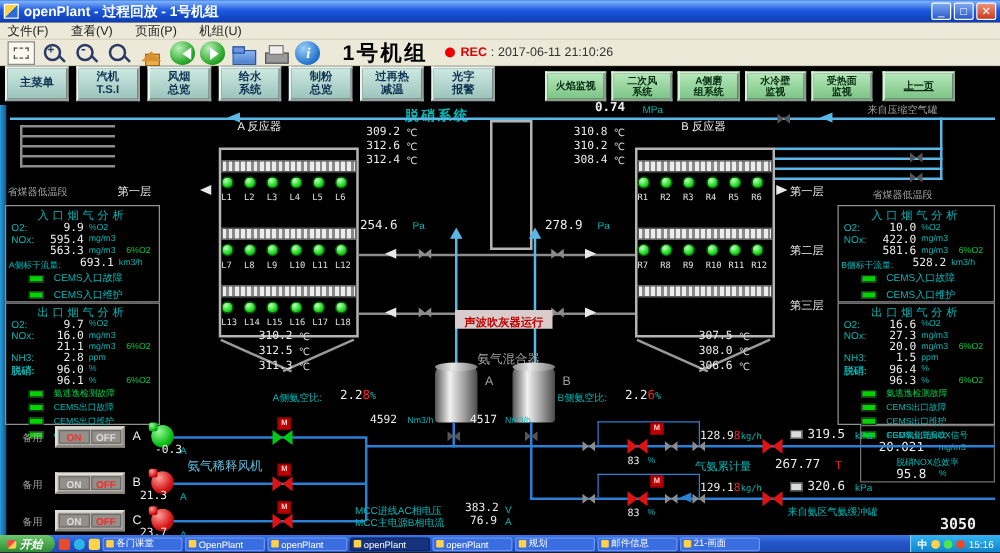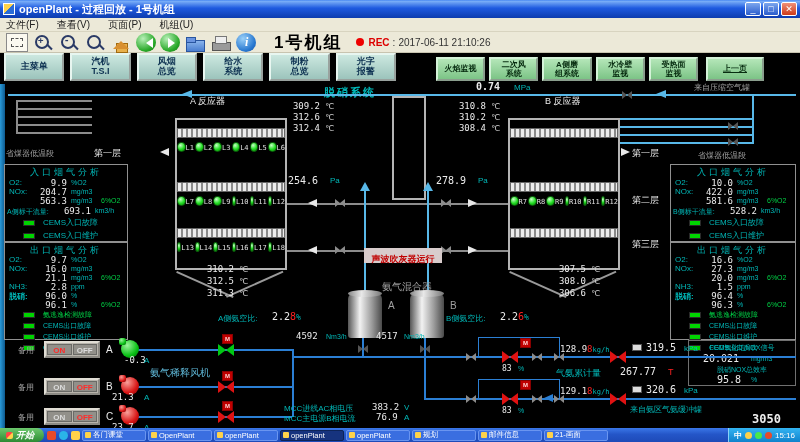--- a/index.html
+++ b/index.html
@@ -52,21 +52,21 @@
 .bt{width:16px;height:12px;position:absolute}
 .bt::before,.bt::after{content:"";position:absolute;top:0;width:0;height:0;border:6px solid transparent}
 .bt::before{left:0;border-left:8px solid var(--c,#8c8c8c)}
 .bt::after{right:0;border-right:8px solid var(--c,#8c8c8c)}
 .bt.s{width:10px;height:8px}.bt.s::before,.bt.s::after{border-width:4px}
 .bt.s::before{border-left-width:5px}.bt.s::after{border-right-width:5px}
 .bt.red{--c:#e01212}.bt.drk{--c:#555}
 .box{border:2px solid #b4b4b4}
 .cat{background:repeating-linear-gradient(90deg,#ececec 0 3px,#8a8a8a 3px 5px);border:1px solid #666;height:10px}
 .lamprow{display:flex;justify-content:space-between}
-.lampc{display:flex;flex-direction:row;align-items:center;width:17px}
+.lampc{display:flex;flex-direction:column;width:17px}
 .lamp{width:10px;height:10px;border-radius:50%;background:radial-gradient(circle at 35% 30%,#c4ffc4,#22dd22 55%,#0a7a0a);border:1px solid #0a5a0a}
 .lampc em{font-style:normal;font-size:7px;color:#e0e0e0;margin-top:3px;font-family:"DejaVu Sans Mono",monospace}
 .panel{border:1px solid #909090;background:#000}
 .panel .title{position:absolute;left:0;top:1px;width:100%;text-align:center;color:#00b8b8;font-size:9px;letter-spacing:3px}
 .valr{position:absolute;text-align:right;color:#ececec;font-family:"DejaVu Sans Mono",monospace;font-size:9px}
 .led{width:12px;height:6px;border:1px solid #2a2a2a;display:inline-block}
 .led[data-v=green]{background:#00d400}.led[data-v=red]{background:#e01212}
 .ll[data-v=green]{color:#00cc44}.ll[data-v=cyan]{color:#00b8b8}
 .tank{background:linear-gradient(90deg,#565656,#f2f2f2 35%,#9c9c9c 70%,#4a4a4a);border-radius:6px 6px 3px 3px}
 .tank::before{content:"";position:absolute;left:0;top:-3px;width:100%;height:7px;border-radius:50%;background:linear-gradient(90deg,#888,#e8e8e8 40%,#777)}
@@ -156,20 +156,24 @@
       </div>
       <div class="nbc">
         <span>给水</span>
         <span>系统</span>
       </div>
       <div class="nbc">
         <span>制粉</span>
         <span>总览</span>
       </div>
       <div class="nbc">
+        <span>过再热</span>
+        <span>减温</span>
+      </div>
+      <div class="nbc">
         <span>光字</span>
         <span>报警</span>
       </div>
   </div>
   <div class="abs" style="left:436px;top:57px;width:262px;height:24px;display:flex;gap:4px">
     <div class="nbg">
         <span>火焰监视</span>
         <span></span>
       </div>
       <div class="nbg">
@@ -304,20 +308,46 @@
       </div>
   </div>
   <div class="diag" style="left:177px;top:271px;transform:rotate(24deg)"></div>
   <div class="diag" style="left:226px;top:296px;transform:rotate(-24deg)"></div>
 
   <span class="abs wh f9" style="left:545px;top:95px">B 反应器</span>
   <div class="abs box" style="left:508px;top:118px;width:112px;height:152px"></div>
   <div class="abs cat" style="left:510px;top:128px;width:108px"></div>
   <div class="abs cat" style="left:510px;top:182px;width:108px"></div>
   <div class="abs cat" style="left:510px;top:228px;width:108px"></div>
+  <div class="abs lamprow" style="left:510px;top:141px;width:108px">
+    <div class="lampc">
+        <i class="lamp"></i>
+        <em>R1</em>
+      </div>
+      <div class="lampc">
+        <i class="lamp"></i>
+        <em>R2</em>
+      </div>
+      <div class="lampc">
+        <i class="lamp"></i>
+        <em>R3</em>
+      </div>
+      <div class="lampc">
+        <i class="lamp"></i>
+        <em>R4</em>
+      </div>
+      <div class="lampc">
+        <i class="lamp"></i>
+        <em>R5</em>
+      </div>
+      <div class="lampc">
+        <i class="lamp"></i>
+        <em>R6</em>
+      </div>
+  </div>
   <div class="abs lamprow" style="left:510px;top:195px;width:108px">
     <div class="lampc">
         <i class="lamp"></i>
         <em>R7</em>
       </div>
       <div class="lampc">
         <i class="lamp"></i>
         <em>R8</em>
       </div>
       <div class="lampc">
@@ -425,21 +455,21 @@
   <span class="abs v f10" style="left:272px;top:311px"><span class="wh">2.2</span><span class="rd">8</span><span class="cy f8">%</span></span>
   <span class="abs cy f8" style="left:446px;top:313px">B侧氨空比:</span>
   <span class="abs v f10" style="left:500px;top:311px"><span class="wh">2.2</span><span class="rd">6</span><span class="cy f8">%</span></span>
 
   <div class="abs panel" style="left:4px;top:164px;width:124px;height:78px">
     <span class="title">入口烟气分析</span>
     <span class="abs cy f8" style="left:4px;top:13px">O2:</span>
       <span class="valr" style="left:26px;top:13px;width:36px">9.9</span>
       <span class="abs cy f7" style="left:66px;top:14px">%O2</span>
     <span class="abs cy f8" style="left:4px;top:22px">NOx:</span>
-      <span class="valr" style="left:26px;top:22px;width:36px">204.7</span>
+      <span class="valr" style="left:26px;top:22px;width:36px">595.4</span>
       <span class="abs cy f7" style="left:66px;top:23px">mg/m3</span>
     <span class="valr" style="left:26px;top:31px;width:36px">563.3</span>
       <span class="abs cy f7" style="left:66px;top:32px">mg/m3</span>
       <span class="abs gn f7" style="left:96px;top:32px">6%O2</span>
     <span class="abs cy f7" style="left:2px;top:42px">A侧标干流量:</span>
       <span class="valr" style="left:50px;top:41px;width:36px">693.1</span>
       <span class="abs cy f7" style="left:90px;top:42px">km3/h</span>
     <div class="abs" style="left:18px;top:52px;display:flex;flex-direction:column;gap:2px">
       <div style="display:flex;gap:8px;align-items:center">
           <i class="led" data-v="green"></i>

